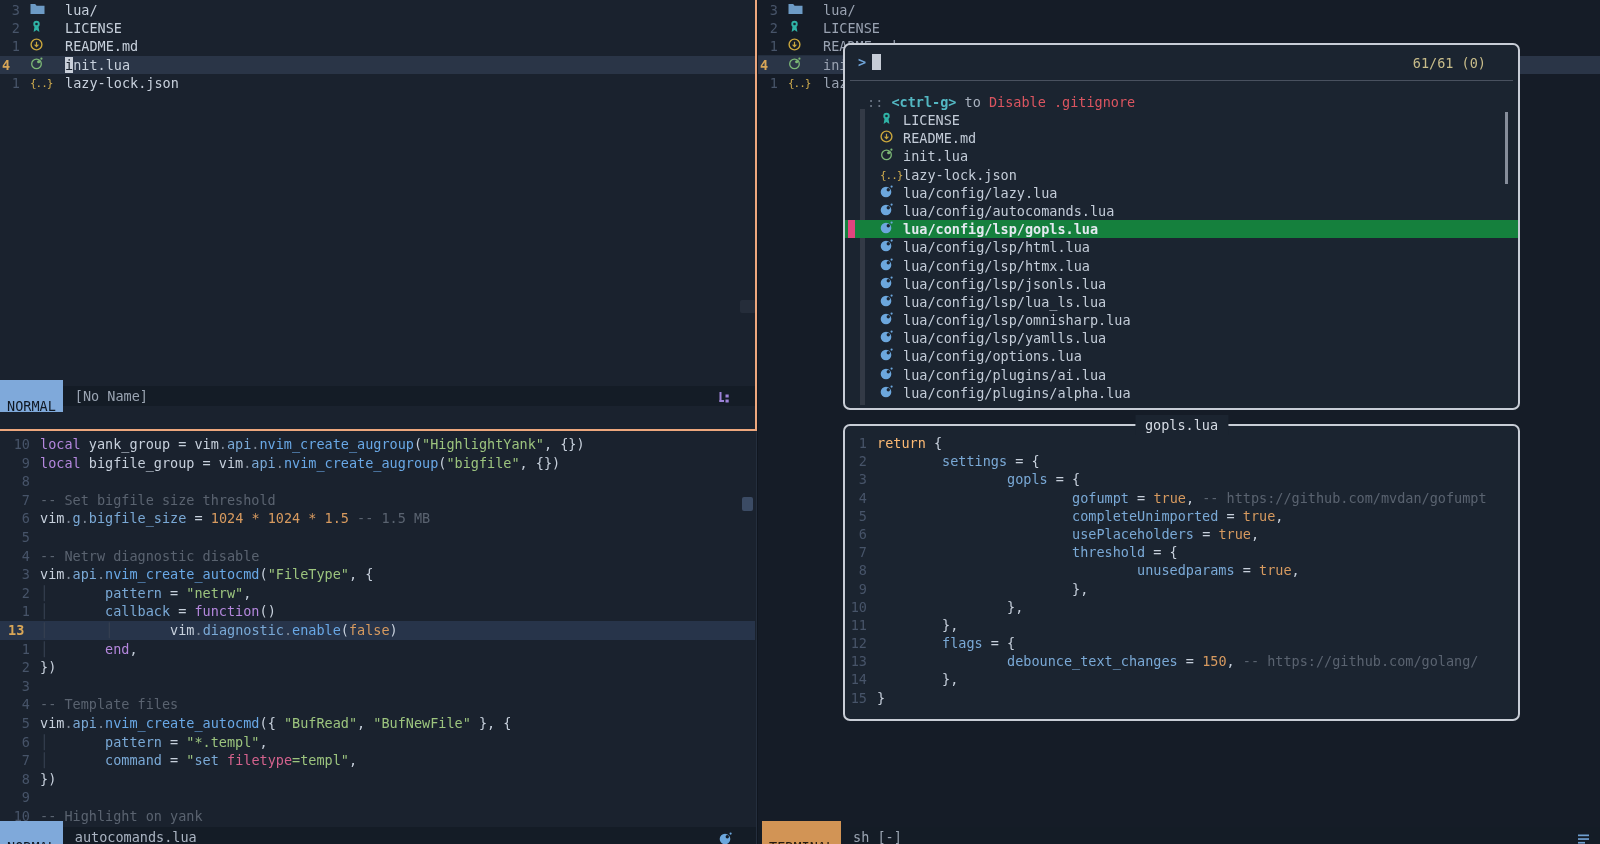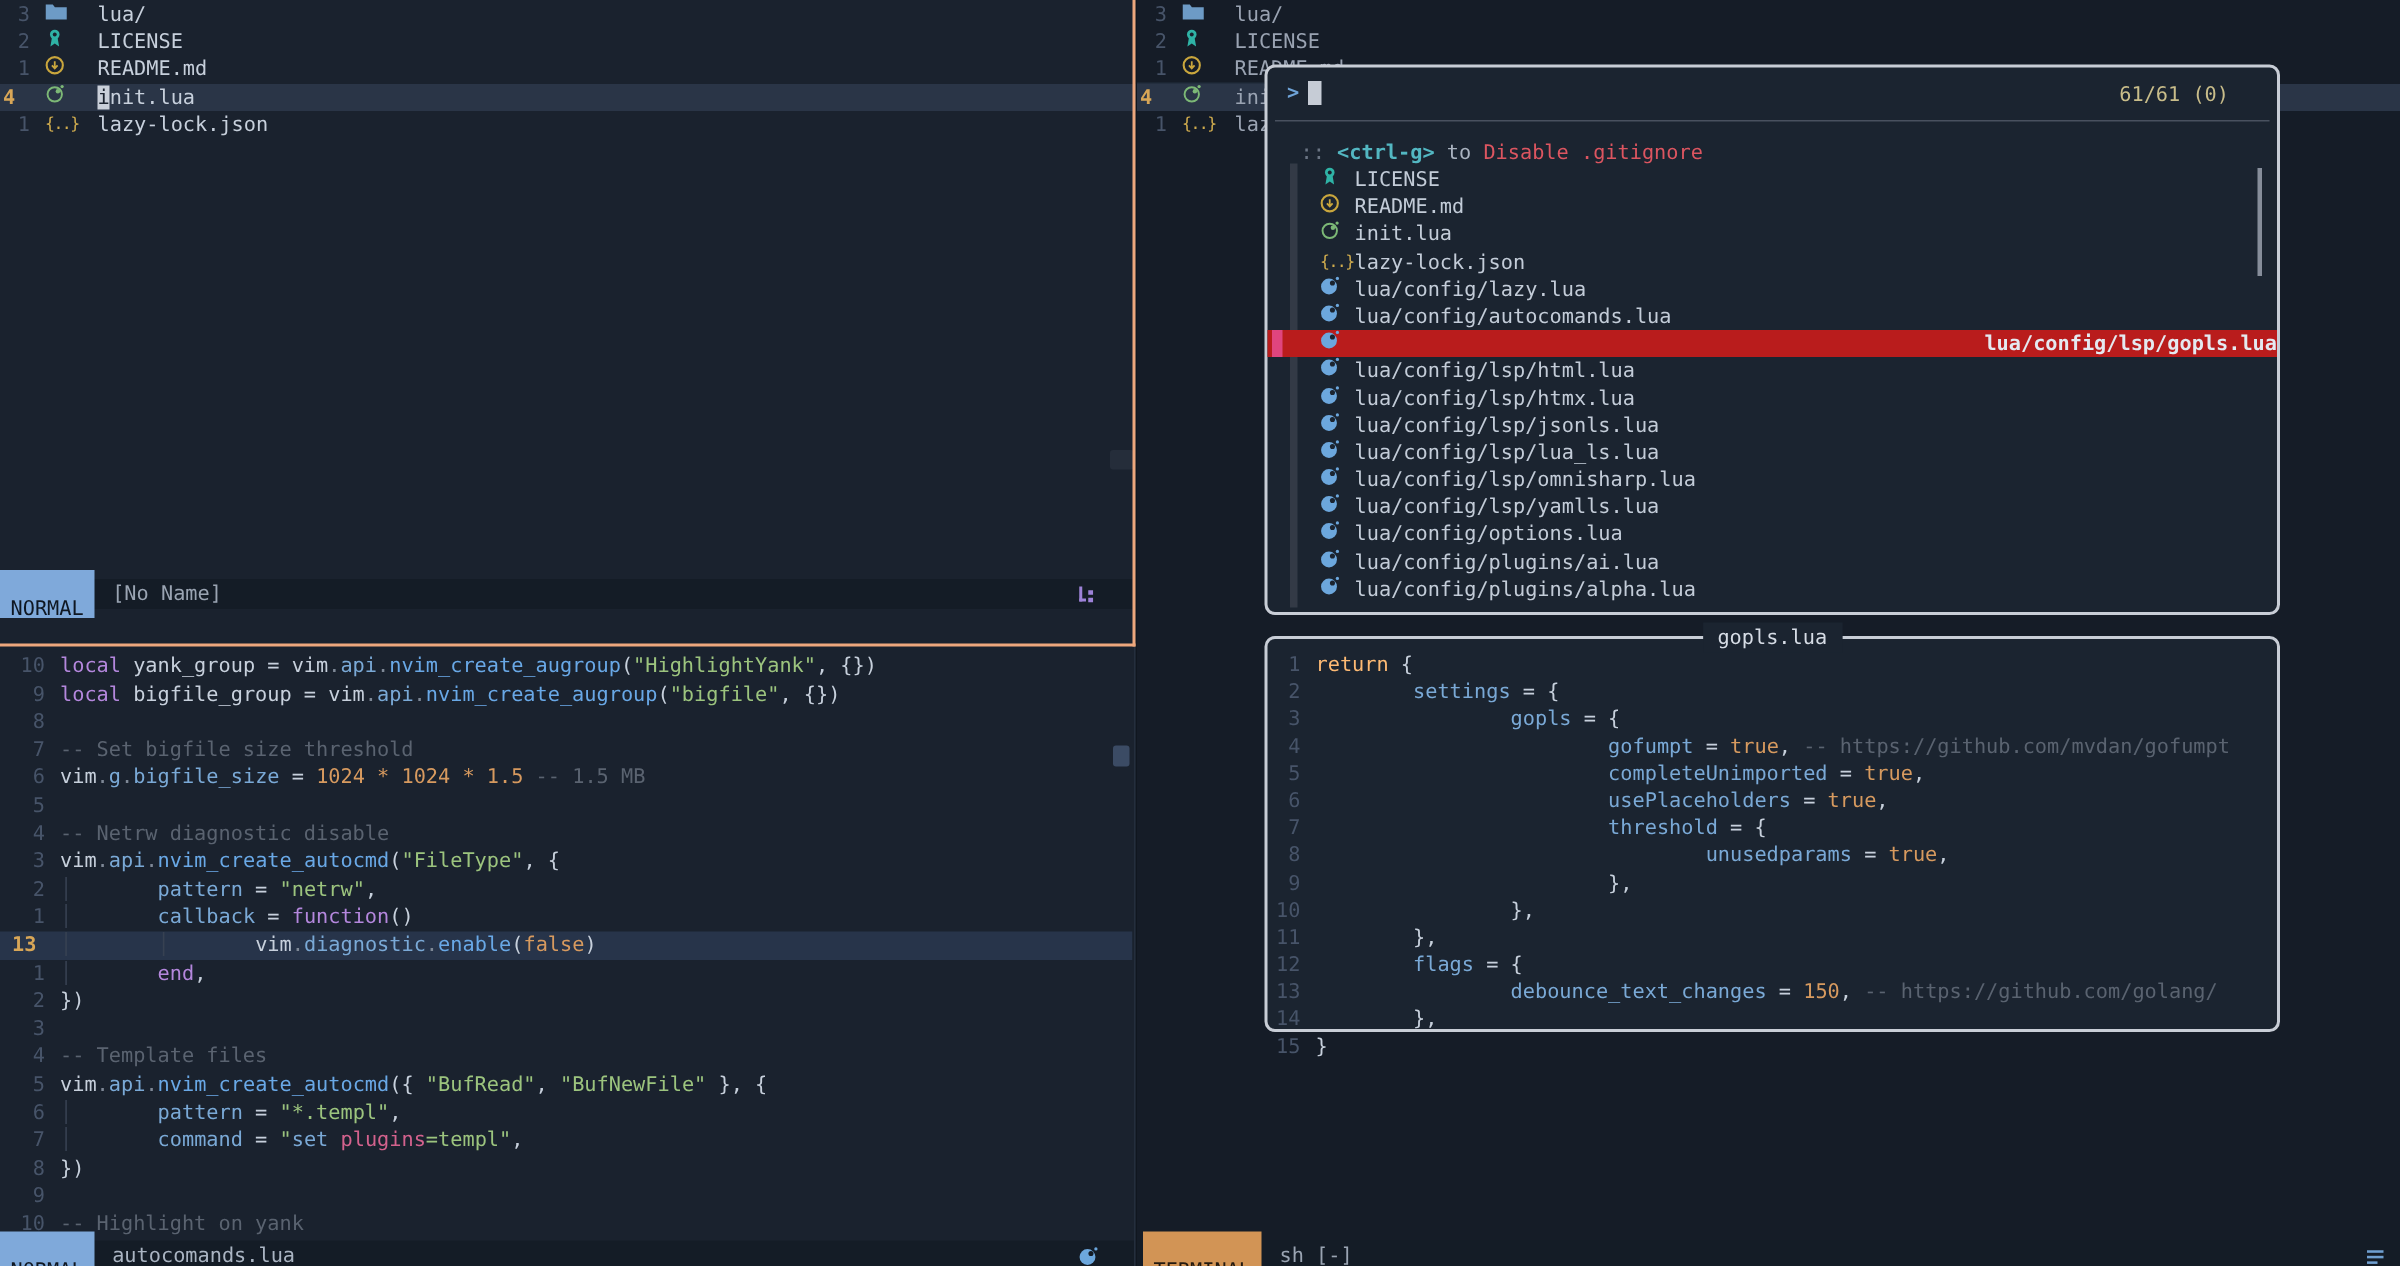--- a/index.html
+++ b/index.html
@@ -71,34 +71,34 @@
   .tk-gd{ color:#374152; }
   .tk-sfn{ color:#7aa9d6;text-align:center; }
   .tk-skey{ color:#d3628d; }
   .tk-dim{ color:#6b7584; }
   .tk-cyan{ color:#53b7c2; font-weight:bold; }
   .tk-red{ color:#dc5560; }
 
   
   .float{ position:absolute; background:#1b2430; border:2px solid #c8cdd6; border-radius:7px; z-index:10; }
   #finder{ left:843px; top:43px; width:677px; height:367px; }
-  #preview{ left:843px; top:424px; width:677px; height:264px; }
+  #preview{ left:843px; top:424px; width:677px; height:297px; }
 
   #finder-prompt-row{ position:absolute; left:13px; top:7px; height:20px; display:flex; align-items:center; }
   #finder-prompt{ color:#6fa4d8; font-weight:bold; white-space:pre; }
   #finder-cursor{ display:inline-block; width:9px; height:16px; background:#c6ccd6; margin-left:6px; }
   #finder-counter{ position:absolute; right:32px; top:10px; color:#c9bd8a; }
   #finder-hsep{ position:absolute; left:5px; right:5px; top:35px; height:1px; background:#49515f; }
   #finder-gutter{ position:absolute; left:15px; top:64px; width:5px; height:296px; background:#333a46; }
   #finder-header{ position:absolute; left:22px; top:48px; height:18px; line-height:18px; white-space:pre; }
   #finder-list{ position:absolute; left:0; top:66px; width:673px; }
   .frow{ position:relative; height:18.2px; line-height:18.2px; display:flex; align-items:center; }
   .frow .ficon{ width:17px; margin-left:35px; flex:none; display:inline-flex; align-items:center; }
   .frow .flabel{ margin-left:6px; color:#c3ccd8; white-space:pre; }
-  .frow.selected{ background:#b91c1c;justify-content:space-between; }
+  .frow.selected{ background:#15803d; }
   .frow.selected .flabel{ color:#e4e9f0; font-weight:bold; }
   .frow .selbar{ position:absolute; left:3px; top:0; width:7px; height:100%; background:#e0457e; }
   #finder-scrollthumb{ position:absolute; right:10px; top:67px; width:3px; height:72px; background:#868d9a; }
 
   #preview-title{ position:absolute; top:-11px; left:50%; transform:translateX(-50%);
     background:#1b2430; padding:0 10px; color:#d6dce5; height:20px; line-height:20px; }
   #preview-lines{ position:absolute; left:0; top:8px; width:673px; overflow:hidden; }
   .prow{ height:18.2px; line-height:18.2px; display:flex; }
   .prow .pnum{ width:32px; flex:none; text-align:right; padding-right:10px; color:#475469; white-space:pre; }
   .prow .ptext{ white-space:pre; overflow:hidden; }
@@ -240,21 +240,21 @@
           <div class="crow">
             <span class="cnum">5</span>
             <span class="ctext"><span class="tk-fg">vim</span><span class="tk-dot">.</span><span class="tk-fld">api</span><span class="tk-dot">.</span><span class="tk-fn">nvim_create_autocmd</span><span class="tk-fg">({ </span><span class="tk-str">"BufRead"</span><span class="tk-fg">, </span><span class="tk-str">"BufNewFile"</span><span class="tk-fg"> }, {</span></span>
           </div>
           <div class="crow">
             <span class="cnum">6</span>
             <span class="ctext"><span class="tk-gd">│</span><span class="tk-fg">       </span><span class="tk-fld">pattern</span><span class="tk-fg"> = </span><span class="tk-str">"*.templ"</span><span class="tk-fg">,</span></span>
           </div>
           <div class="crow">
             <span class="cnum">7</span>
-            <span class="ctext"><span class="tk-gd">│</span><span class="tk-fg">       </span><span class="tk-fld">command</span><span class="tk-fg"> = </span><span class="tk-str">"</span><span class="tk-sfn">set </span><span class="tk-skey">plugins</span><span class="tk-str">=templ"</span><span class="tk-fg">,</span></span>
+            <span class="ctext"><span class="tk-gd">│</span><span class="tk-fg">       </span><span class="tk-fld">command</span><span class="tk-fg"> = </span><span class="tk-str">"</span><span class="tk-sfn">set </span><span class="tk-skey">filetype</span><span class="tk-str">=templ"</span><span class="tk-fg">,</span></span>
           </div>
           <div class="crow">
             <span class="cnum">8</span>
             <span class="ctext"><span class="tk-fg">})</span></span>
           </div>
           <div class="crow">
             <span class="cnum">9</span>
             <span class="ctext"></span>
           </div>
           <div class="crow">

